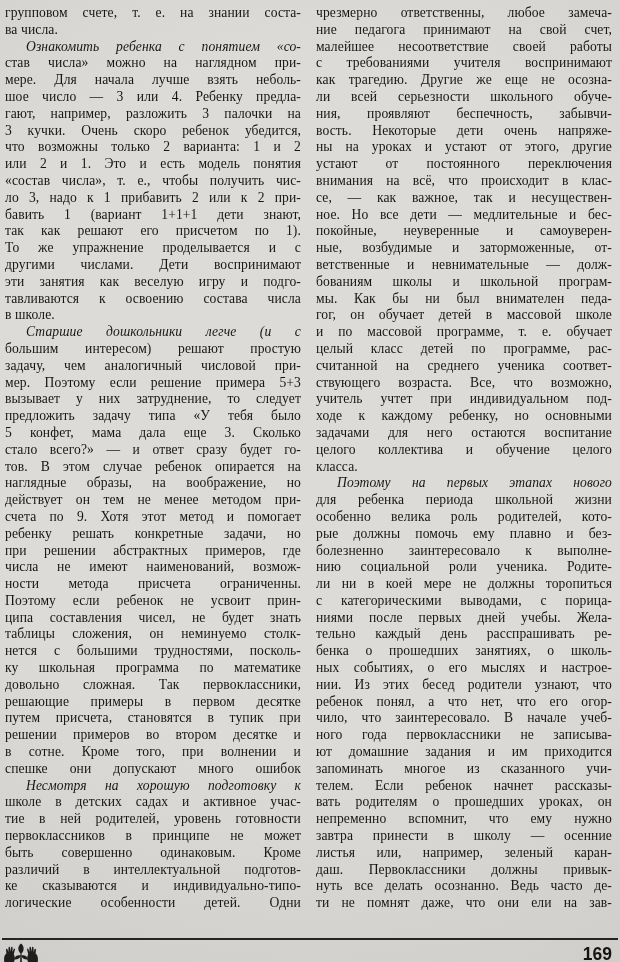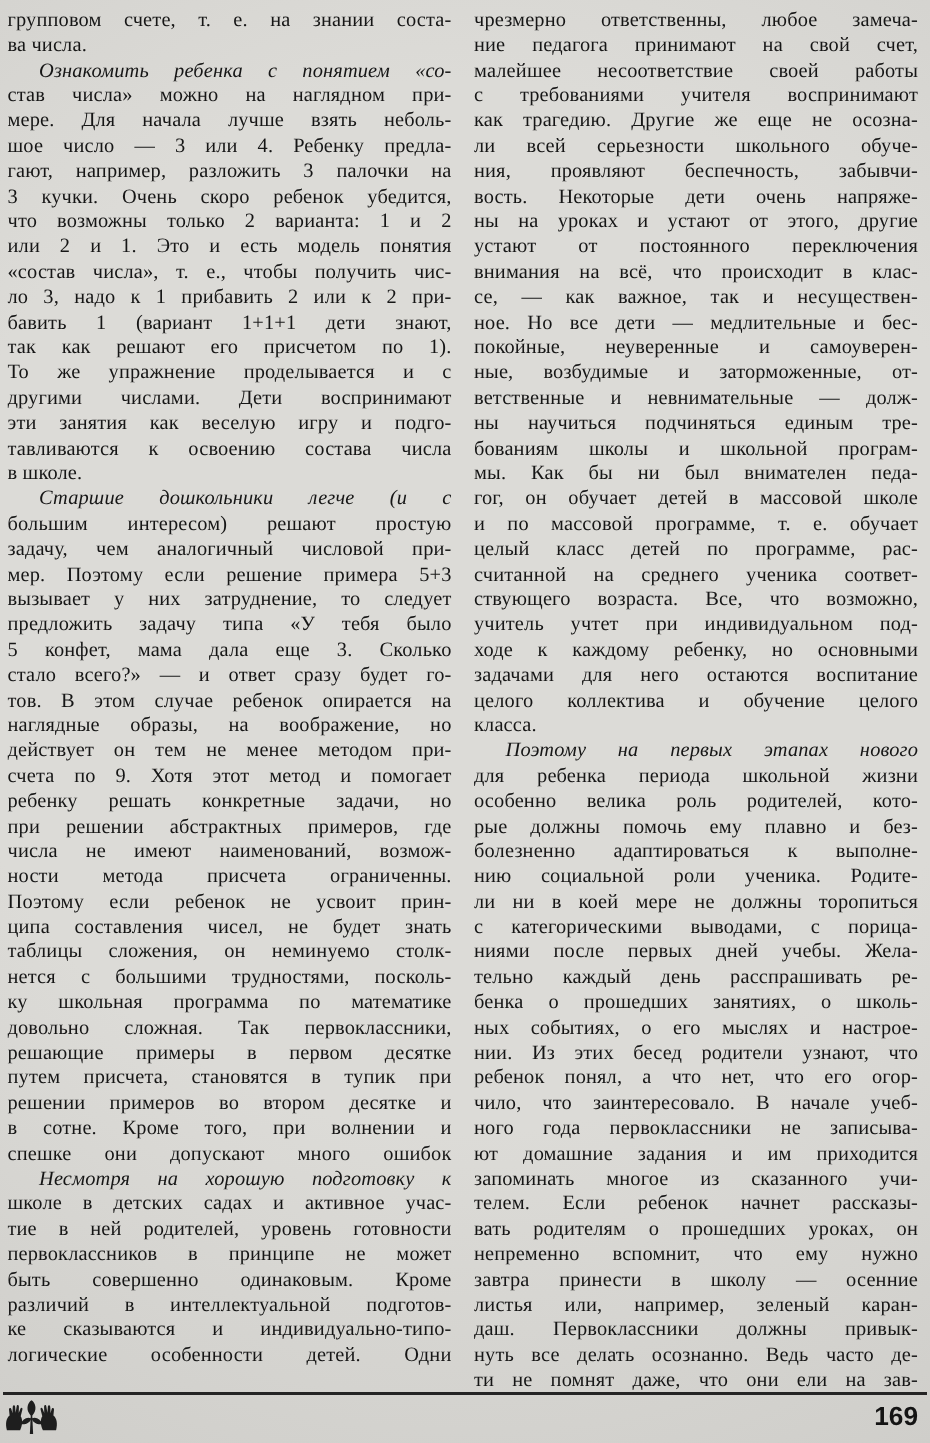--- a/index.html
+++ b/index.html
@@ -23,21 +23,21 @@
     height: 16.8px; line-height: 16.8px;
     font-size: 13.6px;
     text-align: justify;
     text-align-last: justify;
     overflow: hidden;
     white-space: normal;
     letter-spacing: 0.1px;
   }
   .line.endline { text-align-last: left; }
   .line.firstline { text-indent: 21px; font-style: italic; }
-  .footer { position: absolute; left: 0; right: 0; bottom: 0; height: 34px; }
+  .footer { position: absolute; left: 0; right: 0; bottom: 0; height: 24px; }
   .rule { height: 2px; background: #242424; margin: 0 2px; }
   .footer-row {
     display: flex; justify-content: space-between; align-items: flex-start;
     padding: 1px 8px 0 3px; height: 30px;
   }
   .logo { display: inline-block; line-height: 0; }
   .page-num {
     font-family: "Liberation Sans", "DejaVu Sans", sans-serif;
     font-weight: bold; font-size: 17.5px; color: #141414;
     line-height: 26px;
@@ -123,40 +123,39 @@
           <div class="line">ния, проявляют беспечность, забывчи-</div>
           <div class="line">вость. Некоторые дети очень напряже-</div>
           <div class="line">ны на уроках и устают от этого, другие</div>
           <div class="line">устают от постоянного переключения</div>
           <div class="line">внимания на всё, что происходит в клас-</div>
           <div class="line">се, — как важное, так и несуществен-</div>
           <div class="line">ное. Но все дети — медлительные и бес-</div>
           <div class="line">покойные, неуверенные и самоуверен-</div>
           <div class="line">ные, возбудимые и заторможенные, от-</div>
           <div class="line">ветственные и невнимательные — долж-</div>
-          <div class="line">ны научиться подчиняться единым тре-</div>
           <div class="line">бованиям школы и школьной програм-</div>
           <div class="line">мы. Как бы ни был внимателен педа-</div>
           <div class="line">гог, он обучает детей в массовой школе</div>
           <div class="line">и по массовой программе, т. е. обучает</div>
           <div class="line">целый класс детей по программе, рас-</div>
           <div class="line">считанной на среднего ученика соответ-</div>
           <div class="line">ствующего возраста. Все, что возможно,</div>
           <div class="line">учитель учтет при индивидуальном под-</div>
           <div class="line">ходе к каждому ребенку, но основными</div>
           <div class="line">задачами для него остаются воспитание</div>
           <div class="line">целого коллектива и обучение целого</div>
           <div class="line endline">класса.</div>
         </div>
         <div class="para">
           <div class="line firstline">Поэтому на первых этапах нового</div>
           <div class="line">для ребенка периода школьной жизни</div>
           <div class="line">особенно велика роль родителей, кото-</div>
           <div class="line">рые должны помочь ему плавно и без-</div>
-          <div class="line">болезненно адаптироваться к выполне-</div>
+          <div class="line">болезненно заинтересовало к выполне-</div>
           <div class="line">нию социальной роли ученика. Родите-</div>
           <div class="line">ли ни в коей мере не должны торопиться</div>
           <div class="line">с категорическими выводами, с порица-</div>
           <div class="line">ниями после первых дней учебы. Жела-</div>
           <div class="line">тельно каждый день расспрашивать ре-</div>
           <div class="line">бенка о прошедших занятиях, о школь-</div>
           <div class="line">ных событиях, о его мыслях и настрое-</div>
           <div class="line">нии. Из этих бесед родители узнают, что</div>
           <div class="line">ребенок понял, а что нет, что его огор-</div>
           <div class="line">чило, что заинтересовало. В начале учеб-</div>

